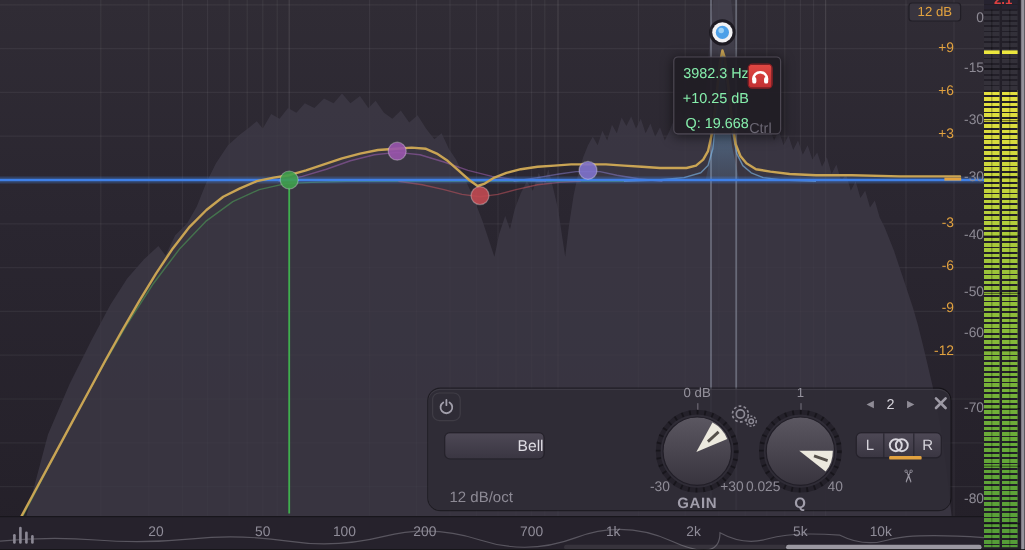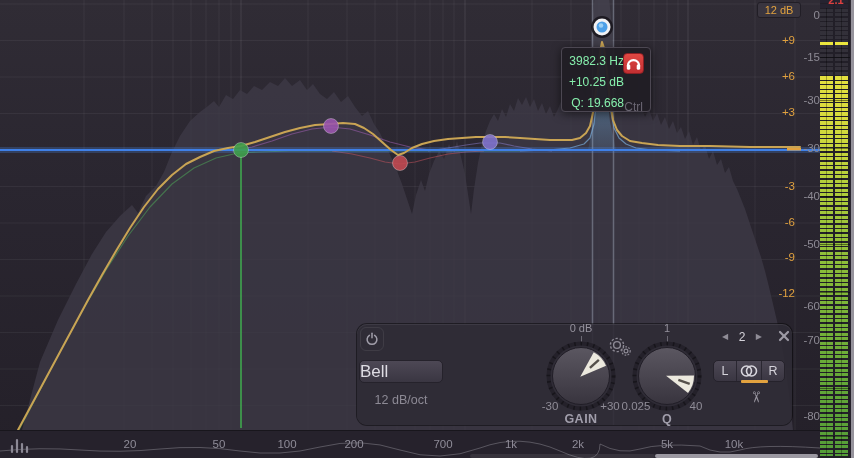--- a/index.html
+++ b/index.html
@@ -41,24 +41,24 @@
   .solo-btn{position:absolute;right:6px;top:5px;width:21px;height:21px;border-radius:4px;
        background:linear-gradient(to bottom,#e04843,#c22f32);border:1px solid #8c1f24;
        box-sizing:border-box;cursor:pointer;}
 
   
   .panel{position:absolute;left:357px;top:324px;width:435px;height:101px;
        background:rgba(47,43,53,0.9);border-radius:10px;z-index:5;
        box-shadow:0 0 0 1px rgba(0,0,0,0.45), inset 0 1px 0 rgba(255,255,255,0.07);}
   .pwr{position:absolute;left:3px;top:3px;width:24px;height:24px;border:1px solid rgba(255,255,255,0.08);
        border-radius:6px;box-sizing:border-box;cursor:pointer;}
-  .shape-btn{position:absolute;left:2px;top:36px;width:84px;height:23px;border-radius:5px;
+  .shape-btn{position:absolute;left:13px;top:36px;width:84px;height:23px;border-radius:5px;
        background:linear-gradient(to bottom,#4d4855,#3a3642);border:1px solid #25222b;
-       box-sizing:border-box;color:#dedce3;font-size:17px;text-align:left;line-height:21px;cursor:pointer;}
-  .slope{position:absolute;left:2px;top:69px;width:84px;text-align:center;font-size:12.5px;color:#8d8a95;}
+       box-sizing:border-box;color:#dedce3;font-size:13px;text-align:right;line-height:21px;cursor:pointer;}
+  .slope{position:absolute;left:2px;top:83px;width:84px;text-align:center;font-size:12.5px;color:#8d8a95;}
   .kgroup{position:absolute;top:0;width:100px;height:101px;}
   .kval{position:absolute;top:-2px;left:0;width:100%;text-align:center;font-size:11px;color:#95929d;}
   .ktick{position:absolute;top:12px;left:49.5px;width:1.5px;height:8px;background:#6b6873;}
   .kmin{position:absolute;top:76px;left:-4px;width:46px;text-align:center;font-size:11.5px;color:#8f8c97;}
   .kmax{position:absolute;top:76px;right:-4px;width:50px;text-align:center;font-size:11.5px;color:#8f8c97;}
   .kname{position:absolute;top:88px;left:0;width:100%;text-align:center;font-size:12.5px;font-weight:bold;
        letter-spacing:0.5px;color:#a19eab;}
   .knob{position:absolute;left:15px;top:17px;cursor:pointer;}
   .pager{position:absolute;left:365px;top:7px;width:40px;height:12px;display:flex;
        justify-content:space-between;align-items:center;}
@@ -185,21 +185,21 @@
   <div class="olbl" style="top:216px;">-6</div>
   <div class="olbl" style="top:251px;">-9</div>
   <div class="olbl" style="top:287px;">-12</div>
 
   <div class="glbl" style="top:9px;">0</div>
   <div class="glbl" style="top:51px;">-15</div>
   <div class="glbl" style="top:94px;">-30</div>
   <div class="glbl" style="top:142px;">-30</div>
   <div class="glbl" style="top:190px;">-40</div>
   <div class="glbl" style="top:238px;">-50</div>
-  <div class="glbl" style="top:300px;text-align:right;">-60</div>
+  <div class="glbl" style="top:272px;text-align:right;">-60</div>
   <div class="glbl" style="top:334px;">-70</div>
   <div class="glbl" style="top:382px;margin-top:28px;">-80</div>
   <div class="glbl" style="top:430px;">-90</div>
 
   <div class="meter">
     <div class="led" style="left:0;"></div>
     <div class="led" style="left:15px;"></div>
     <div class="peak" style="left:0;"></div>
     <div class="peak" style="left:15px;"></div>
   </div>

